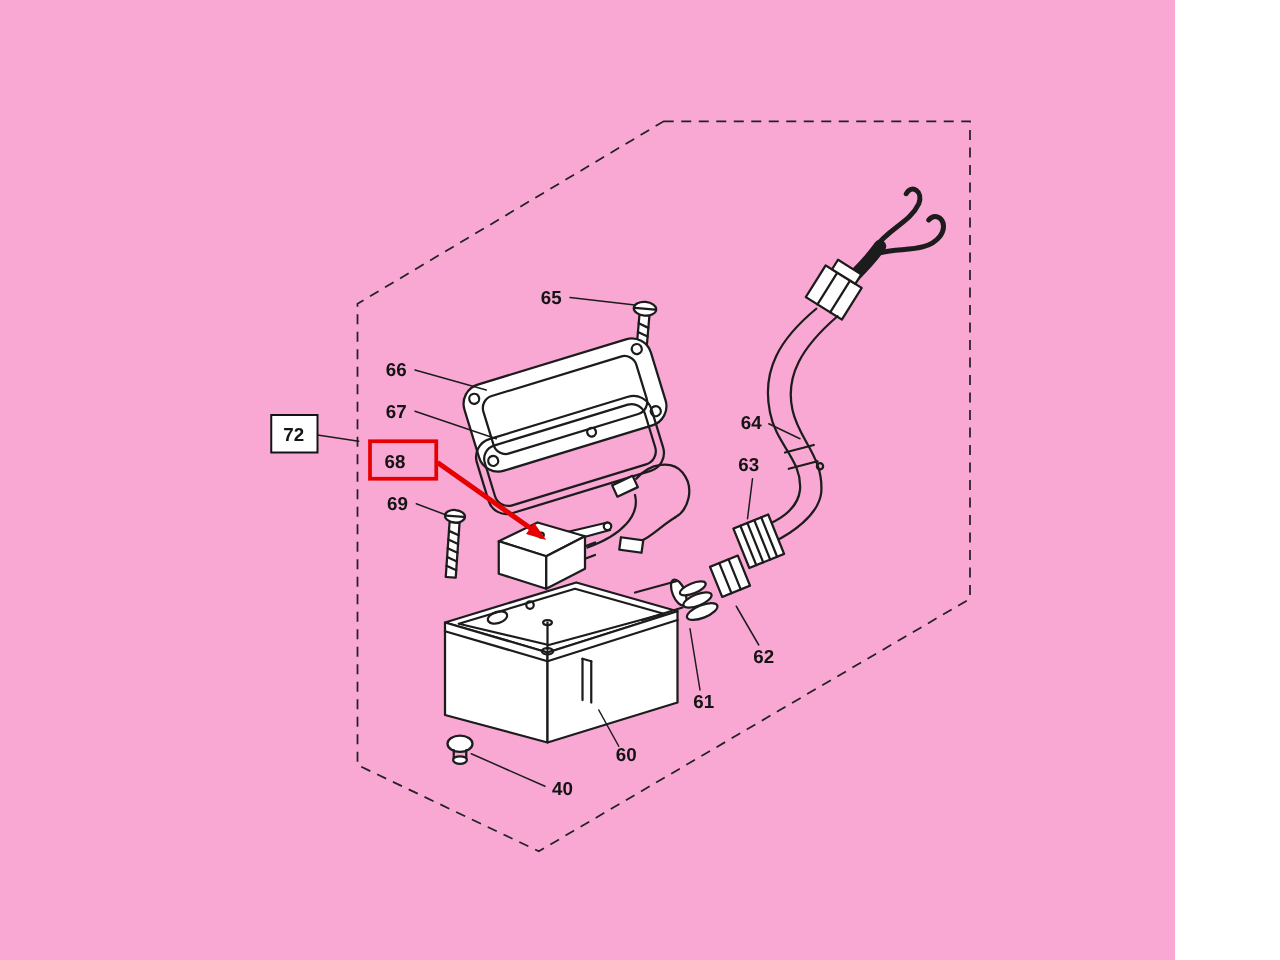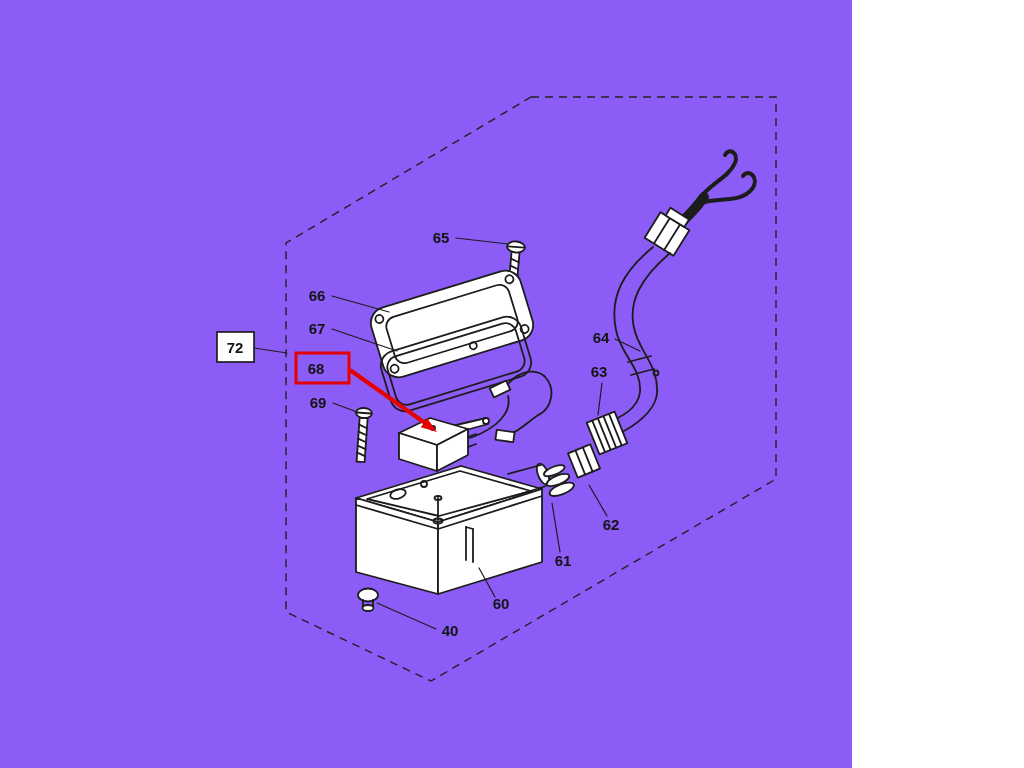--- a/index.html
+++ b/index.html
@@ -1,16 +1,16 @@
 <!DOCTYPE html>
 <html><head>
 <meta charset="utf-8">
 <style>
   html,body{margin:0;padding:0;background:#fff;}
-  .stage{position:relative;width:852px;height:768px;background:#8b5cf6;overflow:hidden;}
+  .stage{position:relative;width:940px;height:768px;background:#f9a8d4;overflow:hidden;}
   svg{position:absolute;left:0;top:0;}
   .ink{stroke:#1c1c1c;fill:none;stroke-width:1.8;stroke-linecap:round;stroke-linejoin:round;}
   .thin{stroke:#1c1c1c;fill:none;stroke-width:1.2;stroke-linecap:round;}
   .dash{stroke:#222;fill:none;stroke-width:1.4;stroke-dasharray:8 6;}
   .lbl{font-family:"Liberation Sans",sans-serif;font-size:15px;font-weight:700;fill:#141414;}
   .white{fill:#ffffff;}
 </style>
 </head>
 <body>
 

